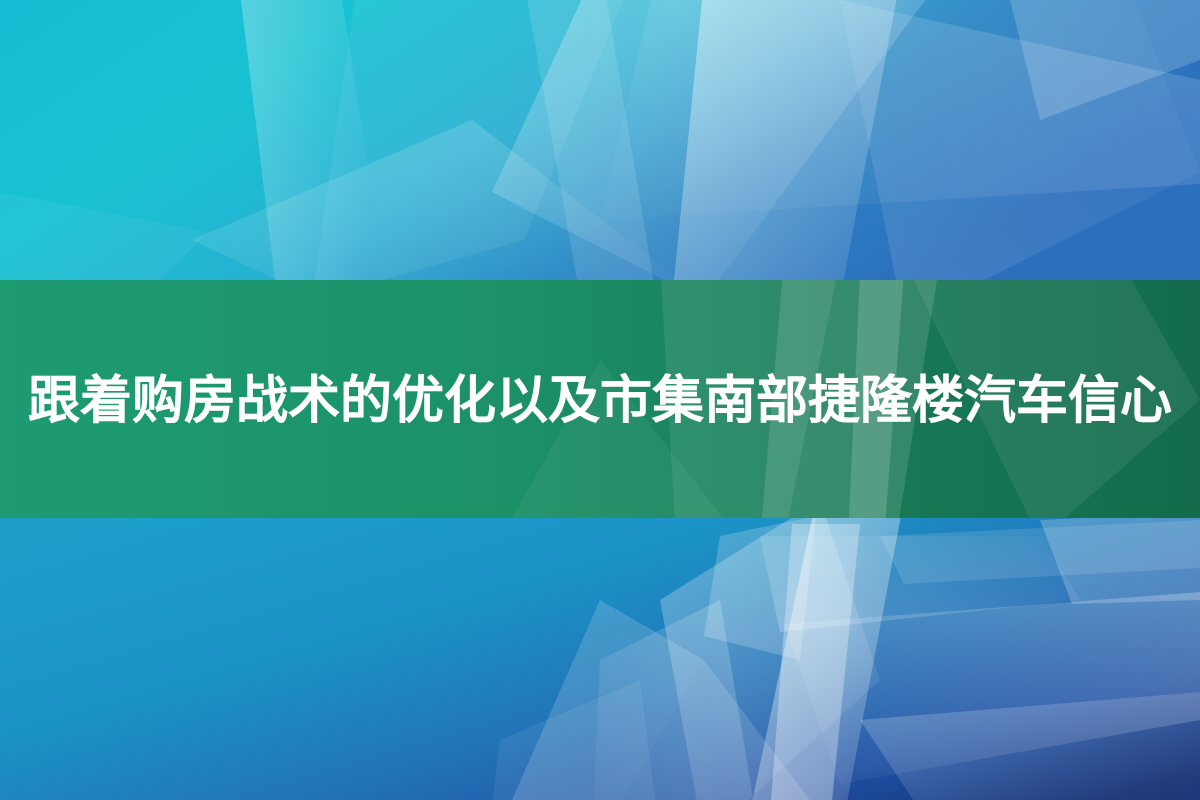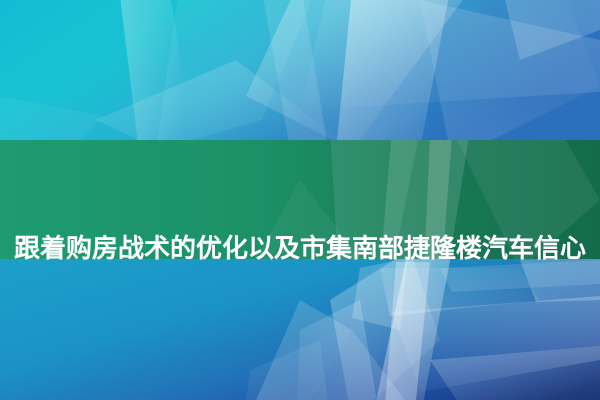--- a/index.html
+++ b/index.html
@@ -28,21 +28,20 @@
     top: 140px;
     width: 600px;
     height: 119px;
     display: flex;
     flex-direction: column;
     align-items: center;
     justify-content: center;
     box-sizing: border-box;
     padding: 0 10px;
     z-index: 5;
-    margin-top: 48px;
   }
   .hl-line {
     color: #ffffff;
     font-size: 26px;
     font-weight: 700;
     line-height: 38px;
     letter-spacing: 0px;
     white-space: nowrap;
     text-align: center;
     font-family: "Liberation Sans", "DejaVu Sans", sans-serif;

